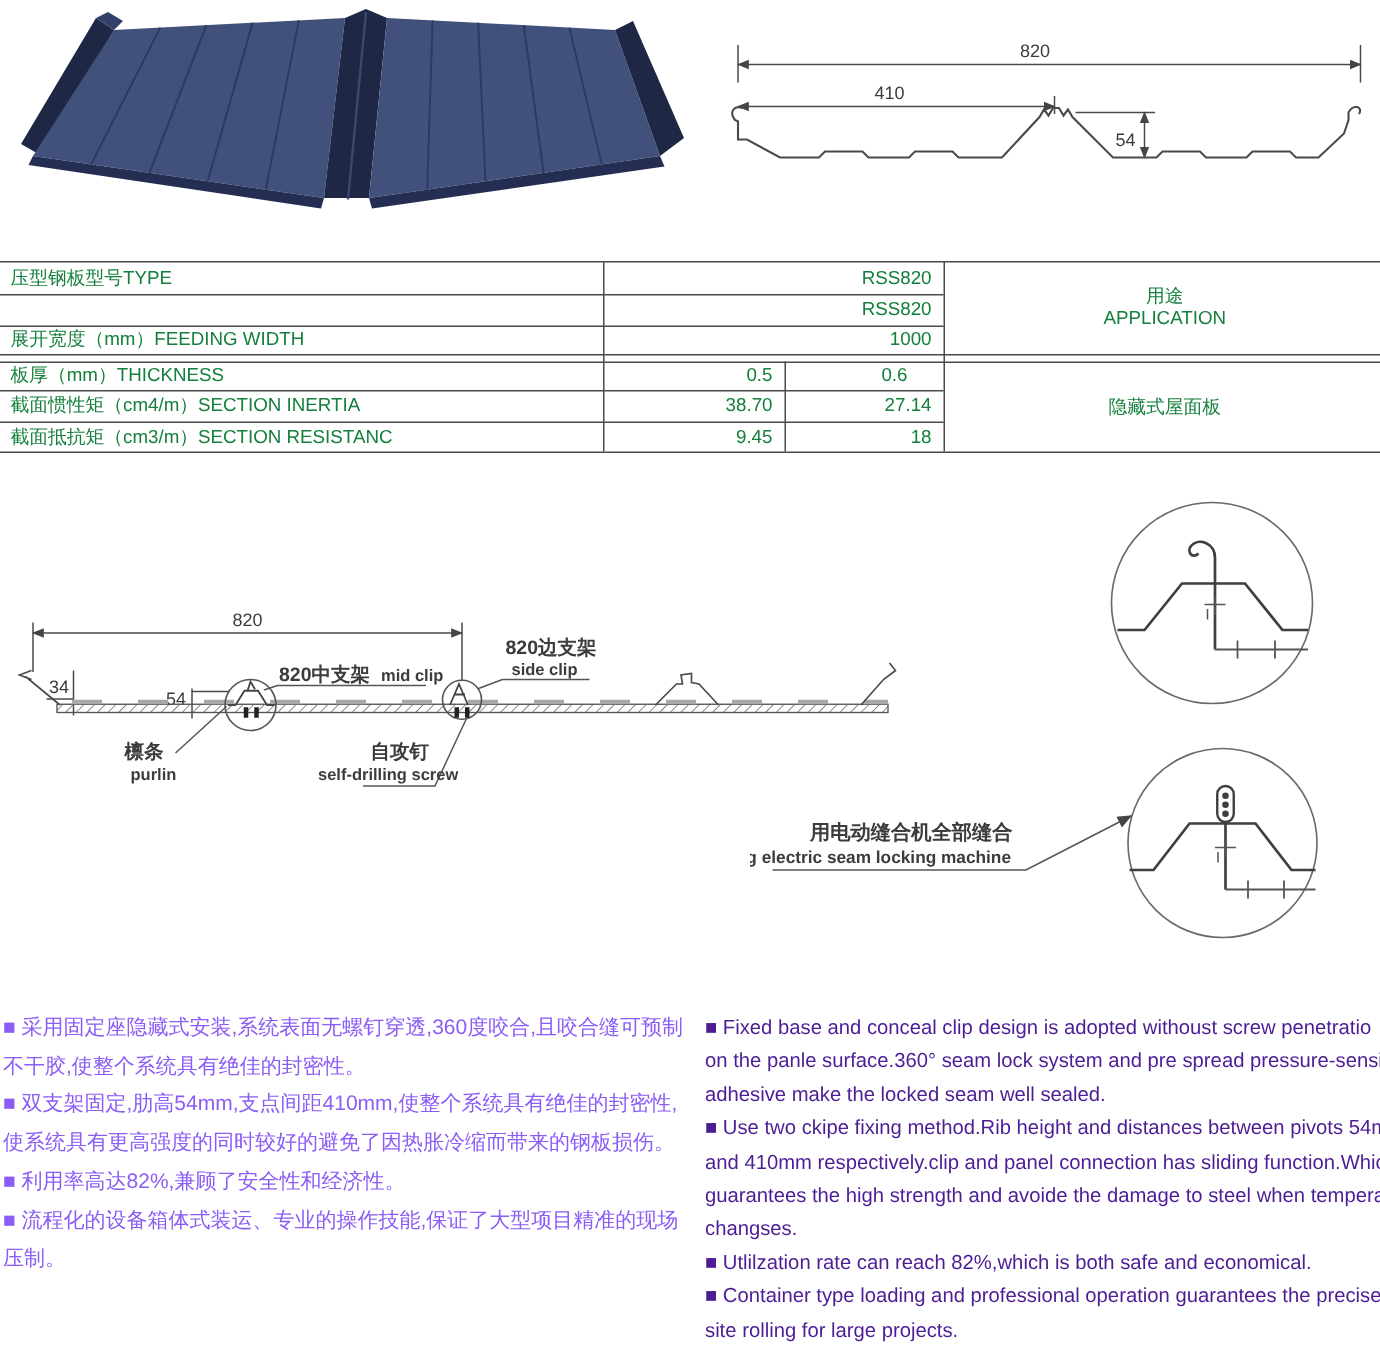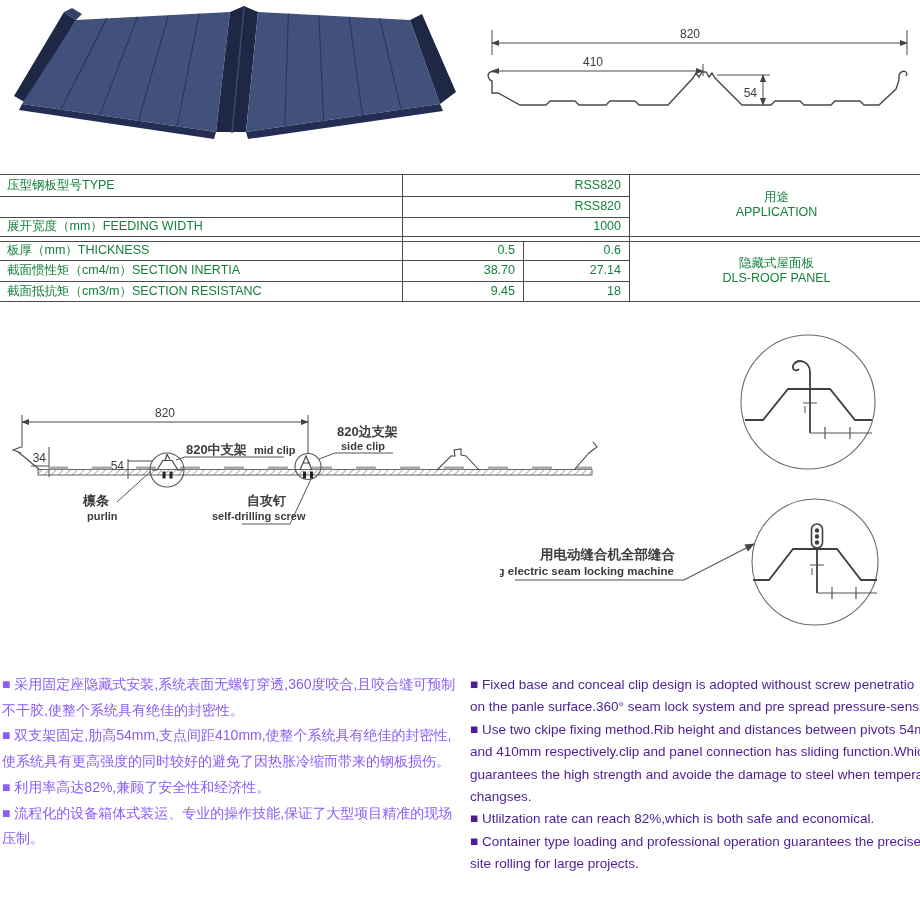--- a/index.html
+++ b/index.html
@@ -111,33 +111,32 @@
     <div class="t-label" style="top:0;line-height:22px;">压型钢板型号TYPE</div>
     <div class="t-label" style="top:43px;line-height:19px;">展开宽度（mm）FEEDING WIDTH</div>
     <div class="t-label" style="top:67px;line-height:19px;">板厚（mm）THICKNESS</div>
     <div class="t-label" style="top:86px;line-height:21px;">截面惯性矩（cm4/m）SECTION INERTIA</div>
     <div class="t-label" style="top:107px;line-height:20px;">截面抵抗矩（cm3/m）SECTION RESISTANC</div>
 
     <div class="t-val" style="left:407px;width:214px;top:0;line-height:22px;">RSS820</div>
     <div class="t-val" style="left:407px;width:214px;top:22px;line-height:21px;">RSS820</div>
     <div class="t-val" style="left:407px;width:214px;top:43px;line-height:19px;">1000</div>
     <div class="t-val" style="left:407px;width:108px;top:67px;line-height:19px;">0.5</div>
-    <div class="t-val" style="left:528px;width:93px;top:67px;line-height:19px;">0.6</div>
+    <div class="t-val" style="left:512px;width:93px;top:67px;line-height:19px;">0.6</div>
     <div class="t-val" style="left:407px;width:108px;top:86px;line-height:21px;">38.70</div>
     <div class="t-val" style="left:528px;width:93px;top:86px;line-height:21px;">27.14</div>
     <div class="t-val" style="left:407px;width:108px;top:107px;line-height:20px;">9.45</div>
     <div class="t-val" style="left:528px;width:93px;top:107px;line-height:20px;">18</div>
 
     <div class="t-right" style="top:0;height:62px;">
       <div>用途</div>
       <div>APPLICATION</div>
     </div>
     <div class="t-right" style="top:67px;height:60px;">
       <div>隐藏式屋面板</div>
-      <div>DLS-ROOF PANEL</div>
     </div>
   </div>
 
   <div style="position:absolute;left:0;top:398px;width:640px;height:137px;">
     <svg width="640" height="137" viewBox="0 0 640 137">
       <defs>
         <pattern id="hatch" width="5" height="5" patternUnits="userSpaceOnUse" patternTransform="rotate(45)">
           <line x1="0" y1="0" x2="0" y2="5" stroke="#7e7e7e" stroke-width="1.2"></line>
         </pattern>
       </defs>
@@ -238,20 +237,21 @@
     <div>不干胶,使整个系统具有绝佳的封密性。</div>
     <div>■ 双支架固定,肋高54mm,支点间距410mm,使整个系统具有绝佳的封密性,</div>
     <div>使系统具有更高强度的同时较好的避免了因热胀冷缩而带来的钢板损伤。</div>
     <div>■ 利用率高达82%,兼顾了安全性和经济性。</div>
     <div>■ 流程化的设备箱体式装运、专业的操作技能,保证了大型项目精准的现场</div>
     <div>压制。</div>
   </div>
   <div id="feat-en" class="feat">
     <div>■ Fixed base and conceal clip design is adopted withoust screw penetratio</div>
     <div>on the panle surface.360°  seam lock system and pre spread pressure-sensitiv</div>
+    <div>adhesive make the locked seam well sealed.</div>
     <div>■ Use two ckipe fixing method.Rib height and distances between pivots 54mr</div>
     <div>and 410mm respectively.clip and panel connection has sliding function.Whic</div>
     <div>guarantees the high strength and avoide the damage to steel when temperatur</div>
     <div>changses.</div>
     <div>■ Utlilzation rate can reach 82%,which is both safe and economical.</div>
     <div>■ Container type loading and professional operation guarantees the precise or</div>
     <div>site rolling for large projects.</div>
   </div>
 
 </div>

